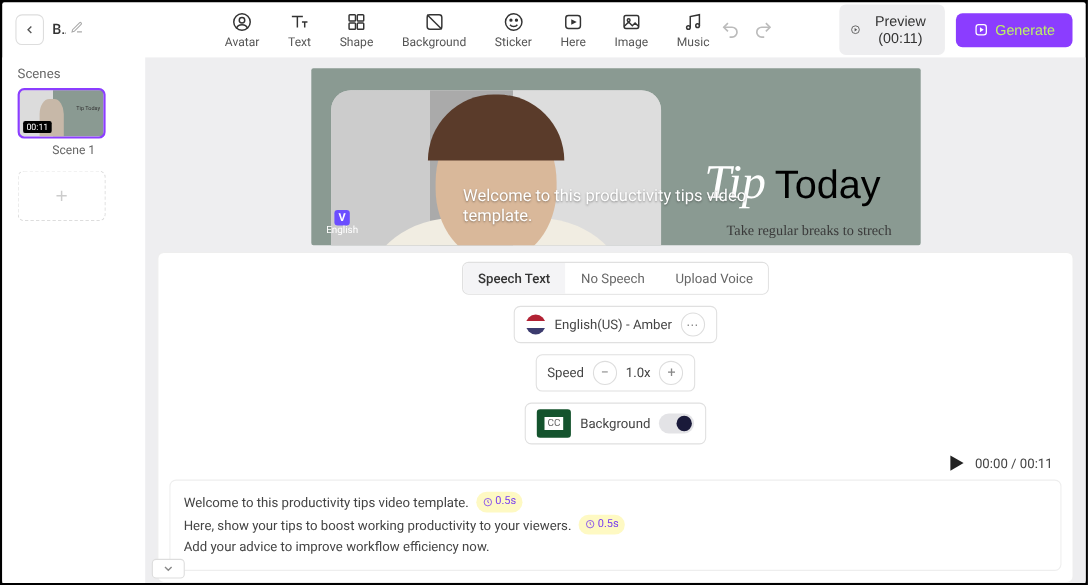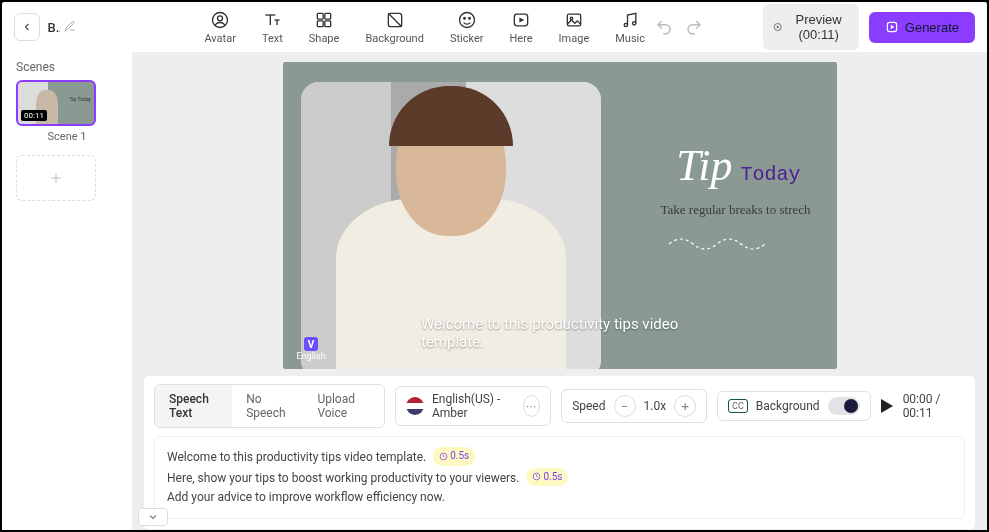--- a/index.html
+++ b/index.html
@@ -50,21 +50,21 @@
 
 .topbar-right { margin-left: auto; display: flex; align-items: center; gap: 10px; }
 .undo-redo { display: flex; gap: 8px; margin-right: 8px;}
 .ur-btn { width:22px; height:22px; color:#bbb; cursor:pointer; display:flex; align-items:center; justify-content:center;}
 .preview-btn {
   background: #eeeef0; border: none; border-radius: 6px;
   padding: 8px 10px; display: flex; align-items: center; gap: 6px;
   font-size: 13px; color: #333; cursor: pointer; margin-left: 40px;
 }
 .generate-btn {
-  background: #8b3dff; color: #0f172a; border: none; border-radius: 6px;
+  background: #8b3dff; color: #bef264; border: none; border-radius: 6px;
   padding: 8px 16px; display: flex; align-items: center; gap: 6px;
   font-size: 13px; cursor: pointer; font-weight:500;
 }
 
 
 .main { flex: 1; display: flex; overflow: hidden; }
 .sidebar {
   width: 130px; padding: 8px 14px; background: #fff;
 }
 .sidebar-title { font-size: 12px; color: #666; margin-bottom: 6px; }
@@ -131,21 +131,21 @@
   width:124px; height:60px; background:#5a3b2a;
   border-radius:60px 60px 0 0;
 }
 .avatar-wrap { position:absolute; inset:0;}
 
 .tip-title {
   position: absolute; right: 36px; top: 78px;
   display: flex; align-items: baseline; gap: 8px; margin-left: 14px;
 }
 .tip-script { font-family: "Brush Script MT", cursive; font-size: 44px; color: #fff; font-style: italic; }
-.tip-today { font-family: Liberation Mono, monospace; font-size: 20px; color: #4c1d95; }
+.tip-today { font-family: Liberation Sans, sans-serif; font-size: 36px; color: #000000; }
 .tip-sub {
   position: absolute; right: 26px; top: 140px;
   font-family: Georgia, serif; font-size: 13px; color: #3a3a3a;
 }
 .squiggle {
   position:absolute; right:60px; top:170px; color:#fff;
 }
 
 .watermark { position:absolute; left:14px; bottom:8px; color:#fff; font-size:9px; display:flex; flex-direction:column; align-items:center;}
 .watermark .v { width:14px; height:14px; background:#6b4eff; border-radius:3px; display:flex; align-items:center; justify-content:center; font-weight:bold; font-size:10px;}
@@ -164,20 +164,21 @@
 
 
 .bottom {
   background:#fff; border:1px solid #eee; border-radius:6px;
   margin: 6px 10px 0 10px; width: calc(100% - 22px);
   display:flex; flex-direction:column;
 }
 .controls {
   display:flex; align-items:center; gap:10px;
   padding:8px 10px;
+  flex-direction:column;
 }
 .tab-group {
   display:flex; border:1px solid #e0e0e0; border-radius:6px; overflow:hidden;
 }
 .tab {
   padding:7px 14px; font-size:12px; color:#666; cursor:pointer; background:#fff;
 }
 .tab.active { background:#f4f4f6; color:#333; font-weight:500;}
 .pill {
   display:flex; align-items:center; gap:8px;
@@ -193,21 +194,21 @@
   width:22px; height:22px; border:1px solid #ddd; border-radius:50%;
   display:flex; align-items:center; justify-content:center; color:#888;
   cursor:pointer; font-size:13px; background:#fff;
 }
 .more-btn {
   width:22px; height:22px; border:1px solid #ddd; border-radius:50%;
   display:flex; align-items:center; justify-content:center; color:#888;
   cursor:pointer; font-size:11px; letter-spacing:1px;
 }
 .cc-badge {
-  border:1px solid #14532d; border-radius:3px; font-size:9px; padding:1px 3px; color:#666;
+  border:7px solid #14532d; border-radius:3px; font-size:9px; padding:1px 3px; color:#666;
 }
 .toggle {
   width:32px; height:18px; background:#e3e3e6; border-radius:10px;
   position:relative; cursor:pointer;
 }
 .toggle::after {
   content:""; position:absolute; right:2px; top:2px;
   width:14px; height:14px; background:#1a1a3a; border-radius:50%;
 }
 .play-area {

